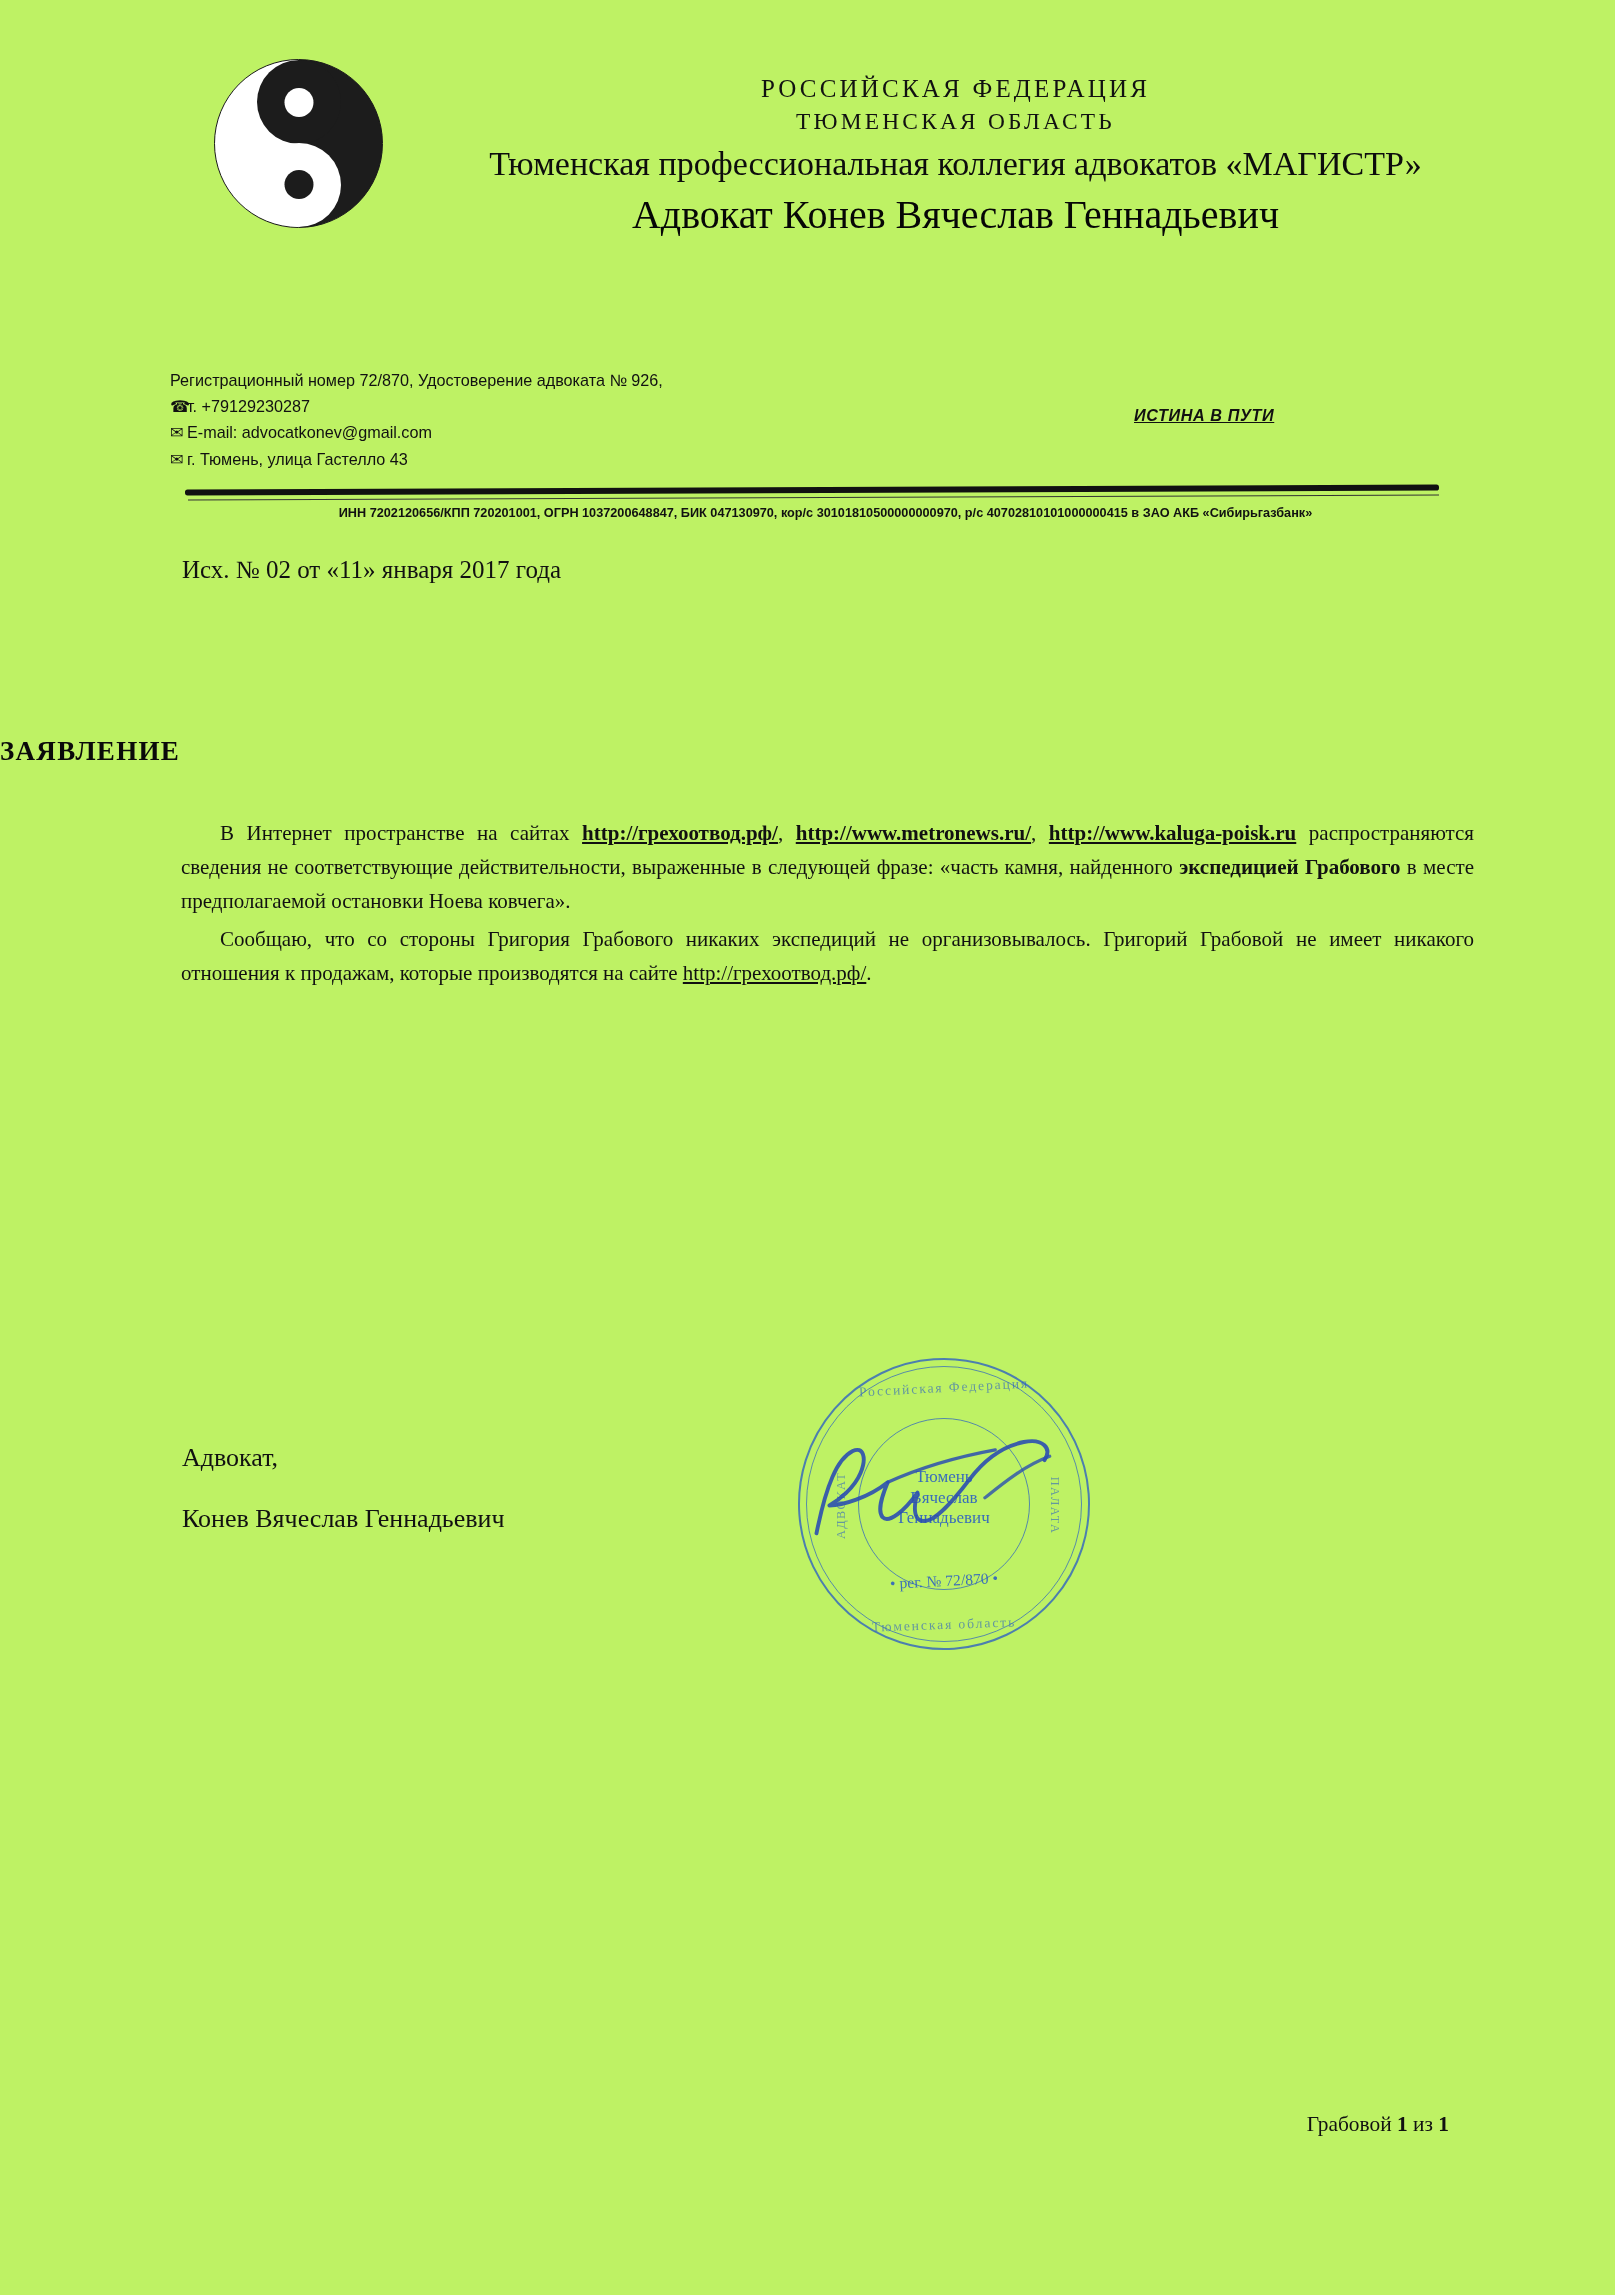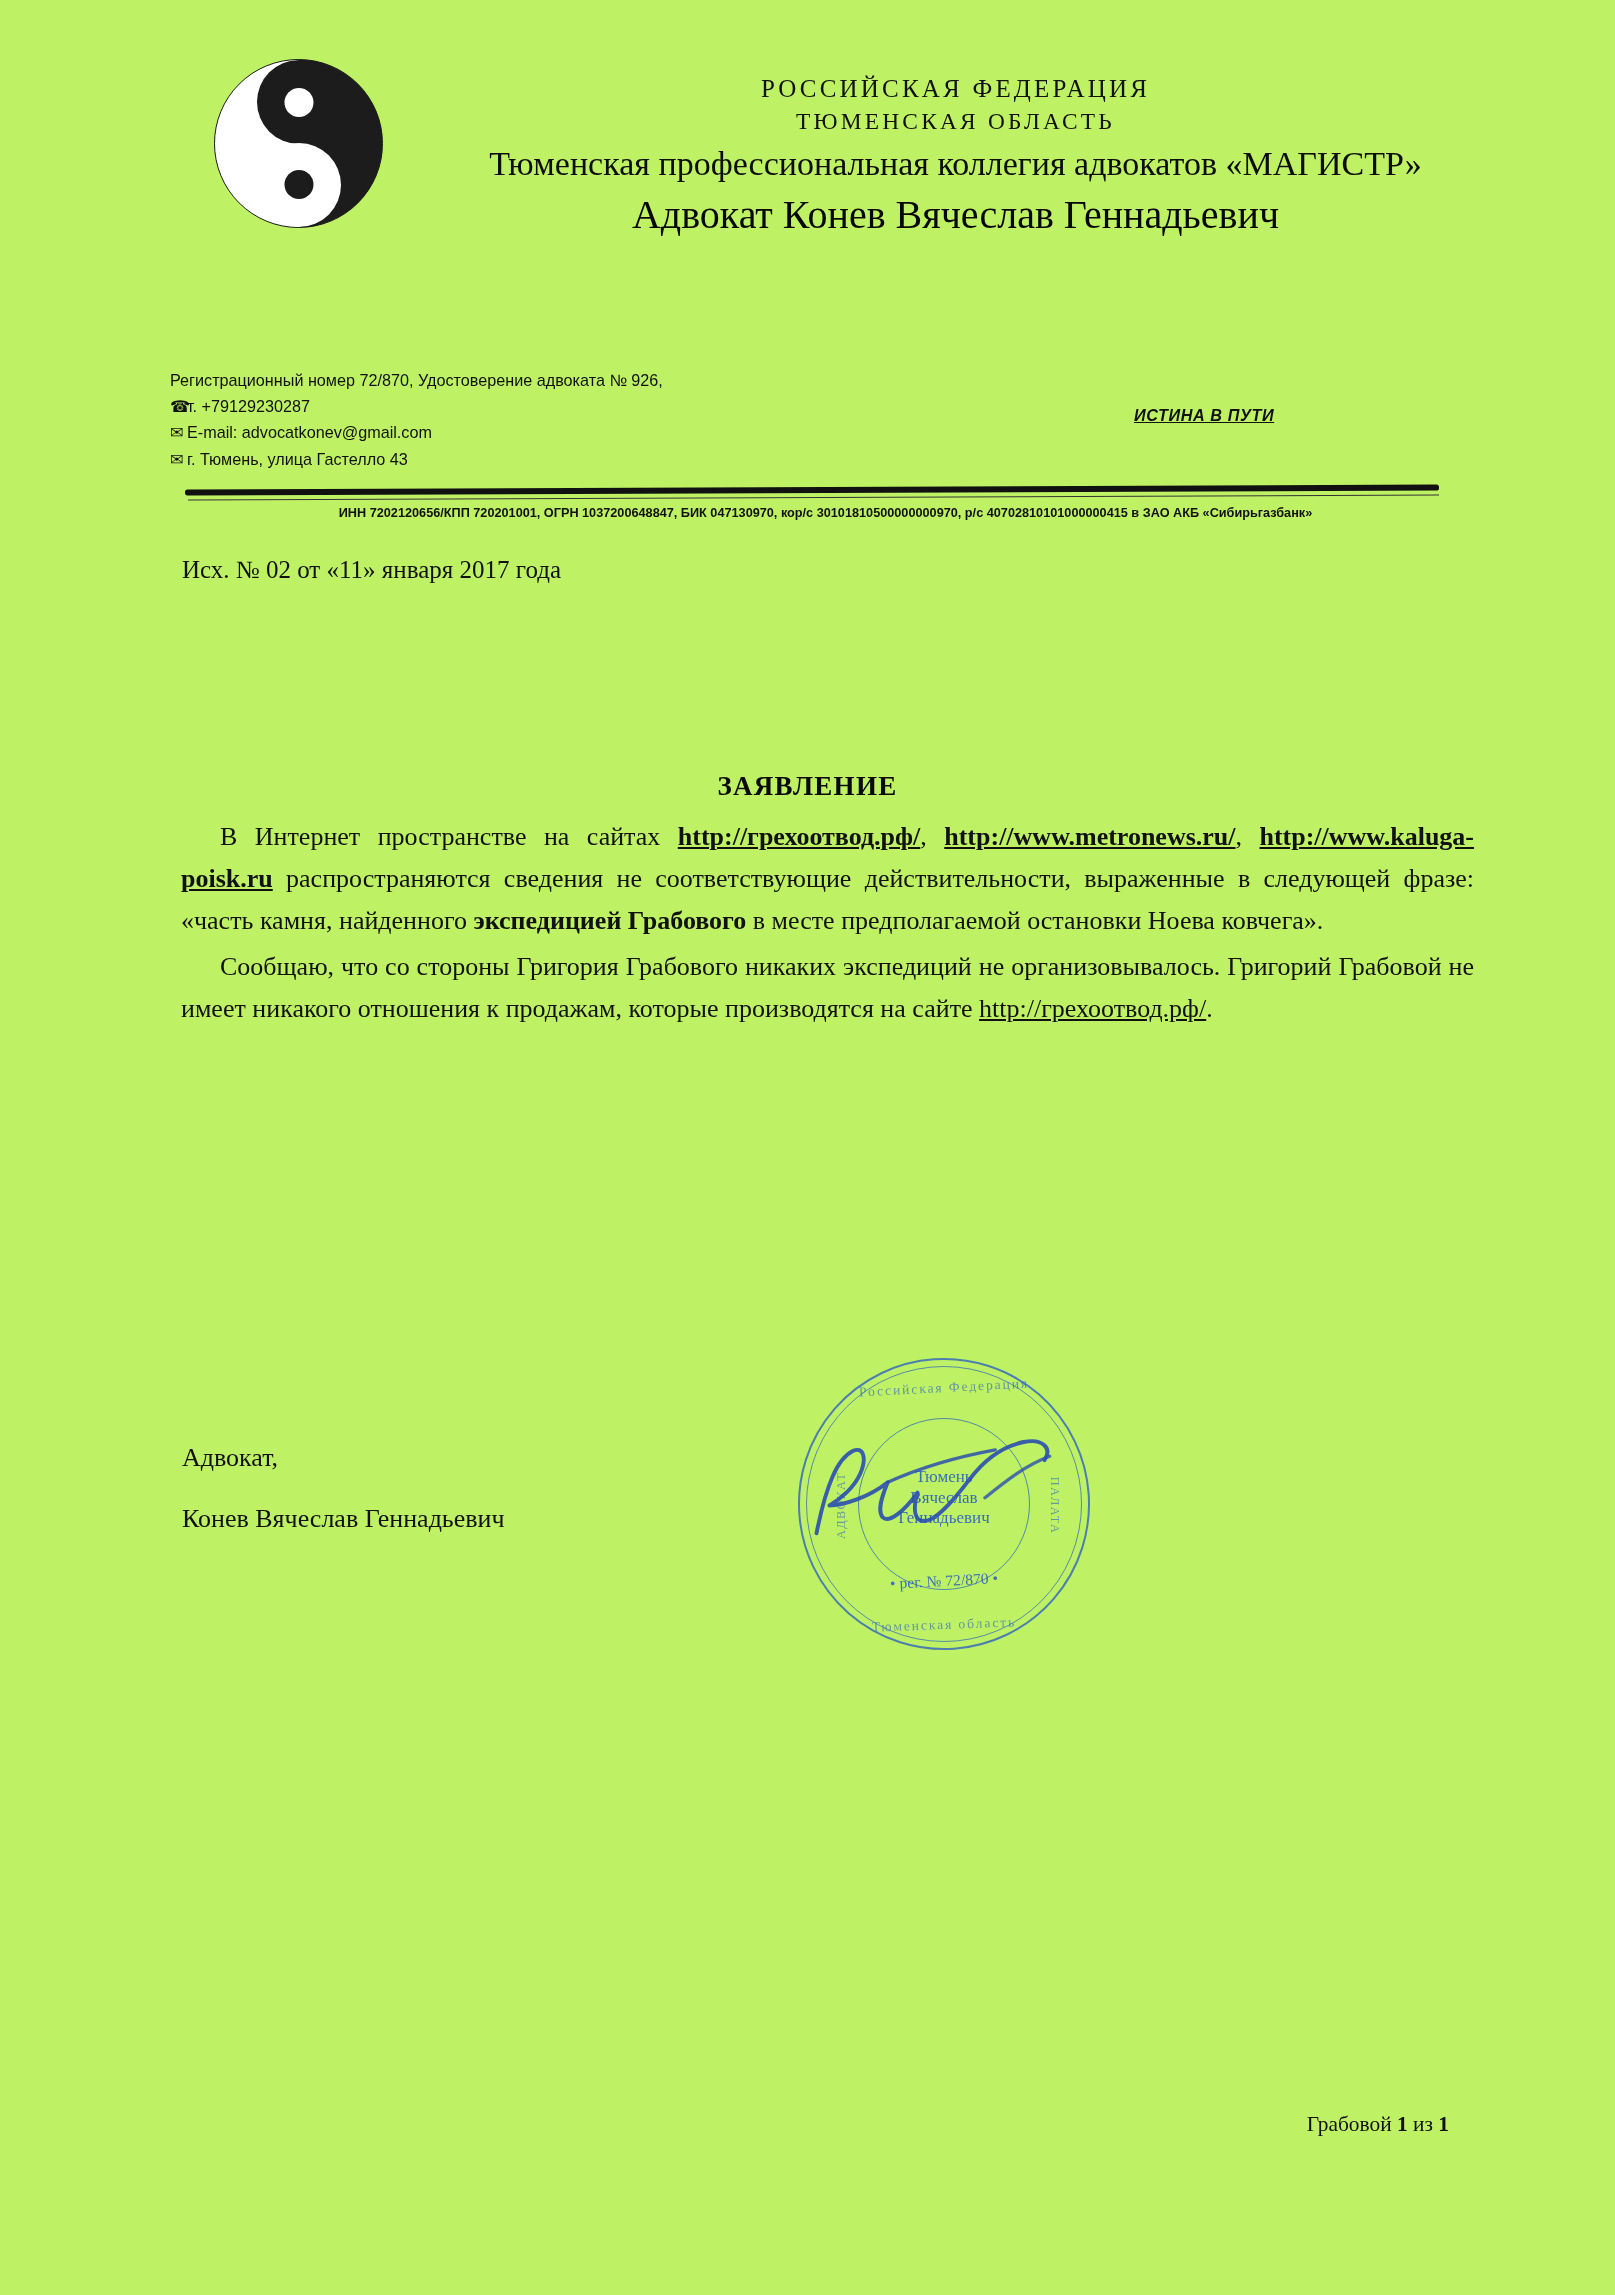--- a/index.html
+++ b/index.html
@@ -185,35 +185,35 @@
     position: absolute;
     left: 182px;
     top: 556px;
     font-size: 25px;
     color: #111;
   }
 
   .doc-title {
     position: absolute;
     left: 0;
-    top: 771px;
+    top: 736px;
     width: 1615px;
-    text-align: center;
+    text-align: left;
     font-size: 27px;
     font-weight: bold;
     letter-spacing: 1.3px;
     color: #0a0a0a;
   }
 
   .body-text {
     position: absolute;
     left: 181px;
     top: 816px;
     width: 1293px;
-    font-size: 26px;
+    font-size: 21px;
     line-height: 1.62;
     text-align: justify;
     text-justify: inter-word;
     color: #111;
   }
   .para { margin: 0 0 3.9px 0; text-indent: 39px; }
   .para.p1 { text-indent: 39px; }
   .lnk {
     font-weight: bold;
     text-decoration: underline;

